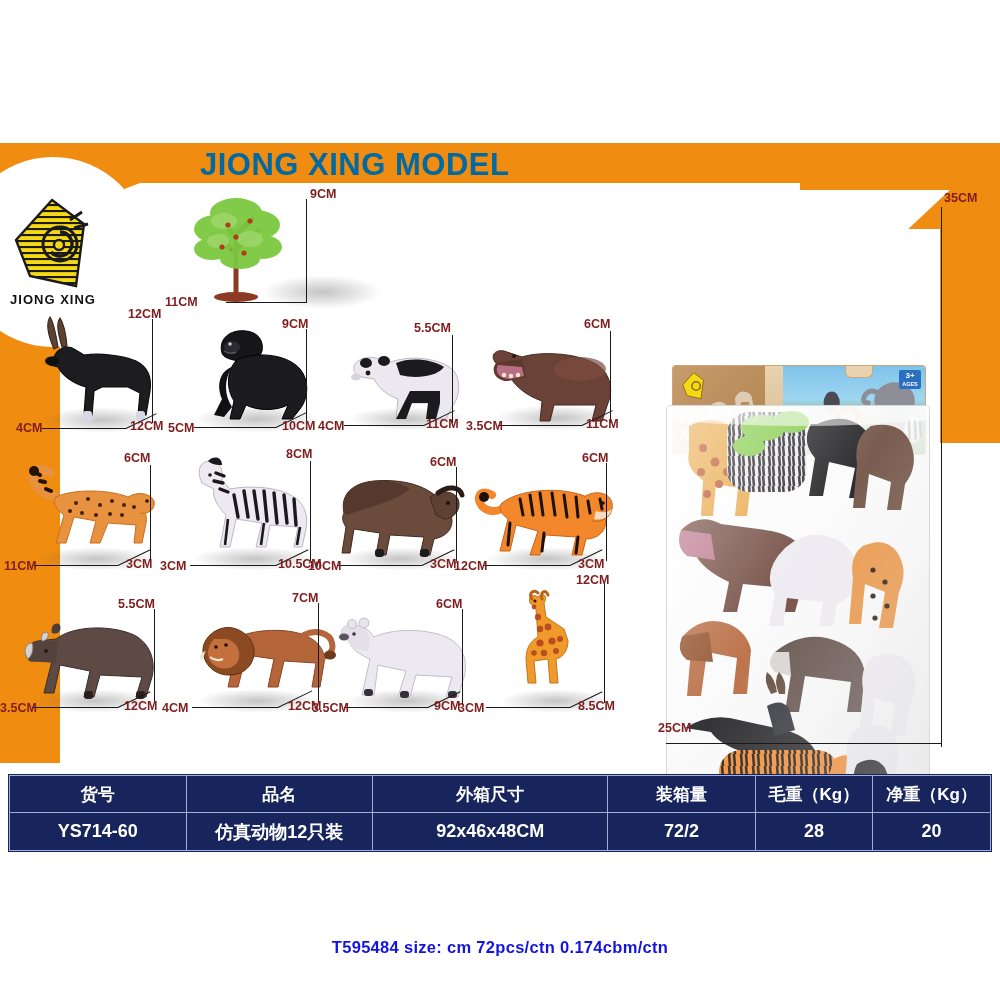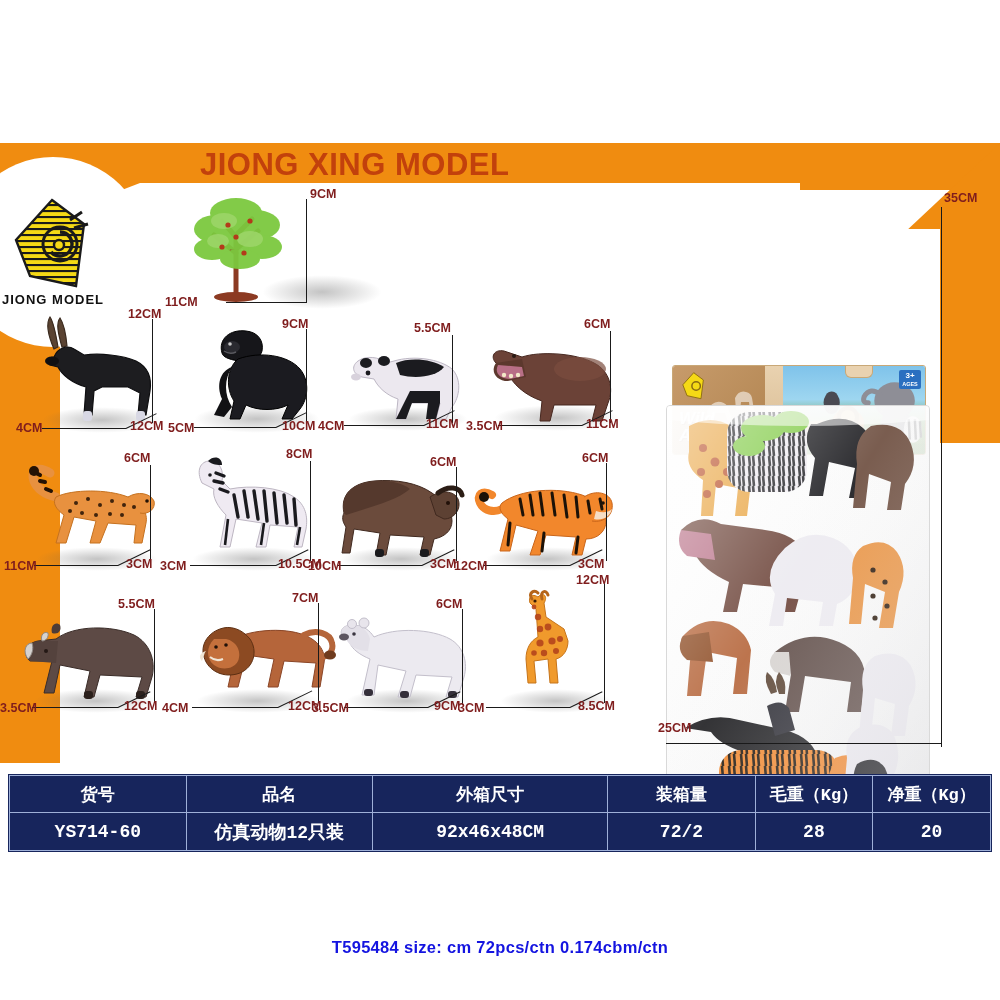--- a/index.html
+++ b/index.html
@@ -15,39 +15,39 @@
   .white-panel{position:absolute;left:100px;top:40px;width:700px;height:580px;background:#fff;
                border-top-left-radius:34px;
                clip-path:polygon(0 34px, 14px 10px, 40px 0, 740px 0, 820px 90px, 820px 580px, 0 580px);}
   .white-body{position:absolute;left:60px;top:86px;width:880px;height:534px;background:#fff;}
 
   .logo-circle{position:absolute;left:-42px;top:14px;width:190px;height:190px;border-radius:50%;
                background:#fff;display:flex;flex-direction:column;align-items:center;justify-content:center;}
   .logo-mark{width:86px;height:92px;}
   .logo-text{font-size:13px;font-weight:bold;color:#111;letter-spacing:1px;margin-top:2px;}
 
-  .title{position:absolute;left:200px;top:4px;font-size:31px;font-weight:bold;color:#c2410c;
+  .title{position:absolute;left:200px;top:4px;font-size:31px;font-weight:bold;color:#0369a1;
          letter-spacing:0.5px;text-align:center;}
 
   
   .cell{position:absolute;}
   .dim{position:absolute;font-size:12.5px;font-weight:bold;color:#7f1d1d;white-space:nowrap;}
   .ln{position:absolute;background:#1a1a1a;}
   .ln.h{height:1.4px;}
   .ln.v{width:1.4px;}
   .ln.d{height:1.4px;transform-origin:left center;}
   .shadow{position:absolute;border-radius:50%;background:
           radial-gradient(ellipse at 50% 50%, rgba(90,90,90,.36), rgba(140,140,140,0) 70%);}
 
   
   #table{position:absolute;left:8px;top:774px;width:984px;height:78px;background:#17255C;
          border:1px solid #17255C;box-sizing:border-box;}
   #table table{width:100%;height:100%;border-collapse:collapse;}
   #table th,#table td{border:1px solid #9fb0d8;color:#fff;text-align:center;
-        font-weight:bold;font-family:Liberation Mono, monospace;}
+        font-weight:bold;font-family:Liberation Sans, sans-serif;}
   #table th{font-size:17px;height:34px;}
   #table td{font-size:18px;height:32px;}
 
   #footer{position:absolute;left:0;top:938px;width:1000px;text-align:center;
           color:#1414E0;font-size:16.5px;font-weight:bold;letter-spacing:.3px;}
 
   
   .pack{position:absolute;}
   .bag{position:absolute;left:666px;top:262px;width:262px;height:420px;
        background:linear-gradient(125deg,rgba(255,255,255,.92),rgba(240,240,240,.80));
@@ -82,21 +82,21 @@
           <rect width="6" height="6" fill="#F5D915"></rect>
           <rect width="6" height="2.1" fill="#1a1a1a"></rect>
         </pattern>
       </defs>
       <path d="M42 2 L74 26 L66 88 L20 78 L6 42 Z" fill="url(#stripes)" stroke="#1a1a1a" stroke-width="2.4"></path>
       <circle cx="50" cy="46" r="17" fill="none" stroke="#1a1a1a" stroke-width="3"></circle>
       <path d="M50 34 a12 12 0 1 1 -9 20" fill="none" stroke="#1a1a1a" stroke-width="3.4"></path>
       <circle cx="49" cy="47" r="5" fill="#F5D915" stroke="#1a1a1a" stroke-width="2.4"></circle>
       <path d="M60 22 L72 14 M64 30 L78 26" stroke="#1a1a1a" stroke-width="3" fill="none"></path>
     </svg>
-    <div class="logo-text">JIONG MODEL</div>
+    <div class="logo-text">JIONG XING</div>
   </div>
 
   <div class="title">JIONG XING MODEL</div>
 
   <div class="cell" style="left:170px;top:48px;width:190px;height:115px;">
     <div class="shadow" style="left:92px;top:84px;width:120px;height:34px;"></div>
     <svg width="120" height="112" viewBox="0 0 120 112" style="position:absolute;left:8px;top:0;">
       <g stroke="#8C3A22" stroke-width="5" fill="none" stroke-linecap="round">
         <path d="M58 105 L58 48"></path>
           <path d="M58 62 L36 44"></path>

